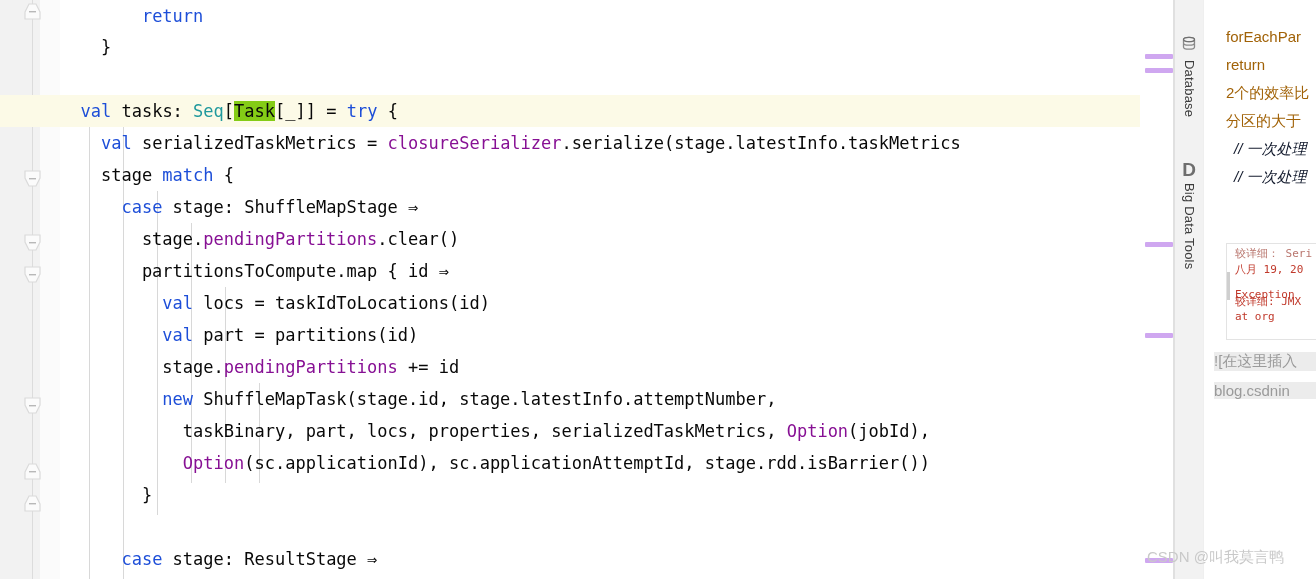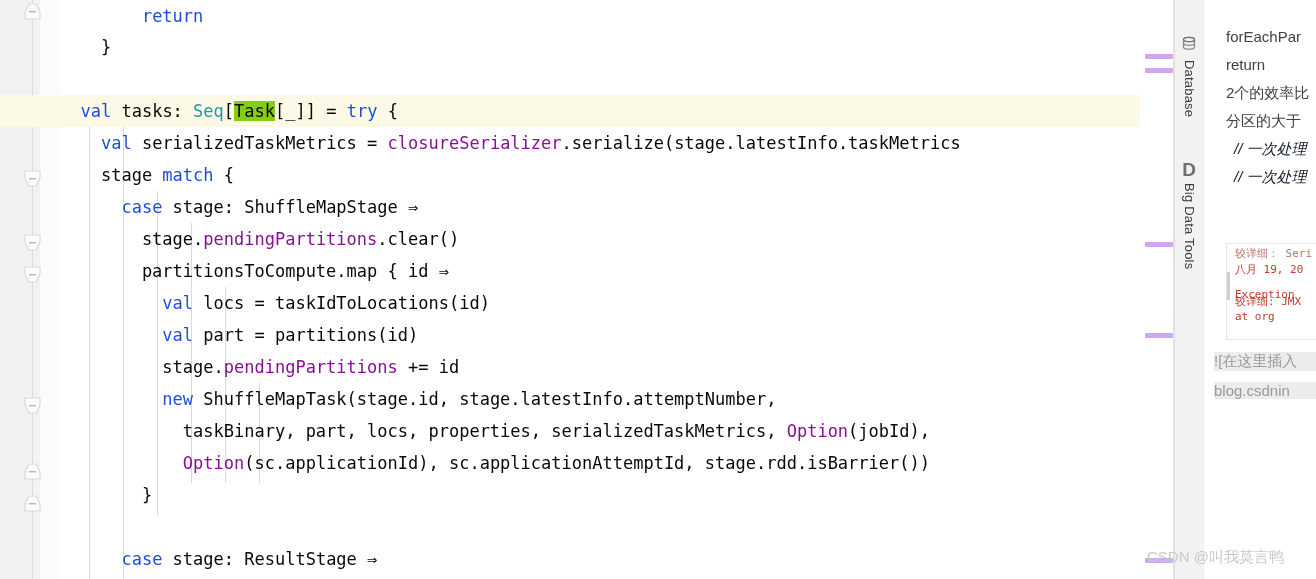--- a/index.html
+++ b/index.html
@@ -88,21 +88,21 @@
     color:#6e6e6e;margin-bottom:4px;line-height:1;
   }
 
   
   .notes{
     position:absolute;left:1203px;top:0;width:113px;height:579px;
     background:#ffffff;border-left:1px solid #efefef;
     font-family:"Liberation Sans",sans-serif;
   }
   .note-line{
-    position:absolute;left:22px;font-size:15px;color:#404040;white-space:nowrap;
+    position:absolute;left:22px;font-size:15px;color:#a16207;white-space:nowrap;
   }
   .note-comment{color:#0f172a;font-style:italic;}
 
   .logbox{
     position:absolute;left:22px;top:243px;width:120px;height:95px;
     background:#ffffff;border:1px solid #e3e3e3;overflow:hidden;
     font-family:"DejaVu Sans Mono",monospace;font-size:11px;color:#c0392b;
   }
   .logbox .lg{position:absolute;left:8px;white-space:nowrap;}
   .logbox .lg.faded{color:#b9766e;}

